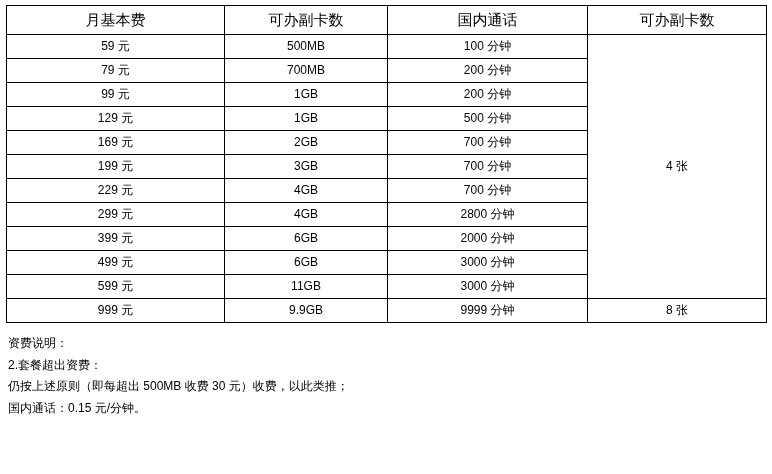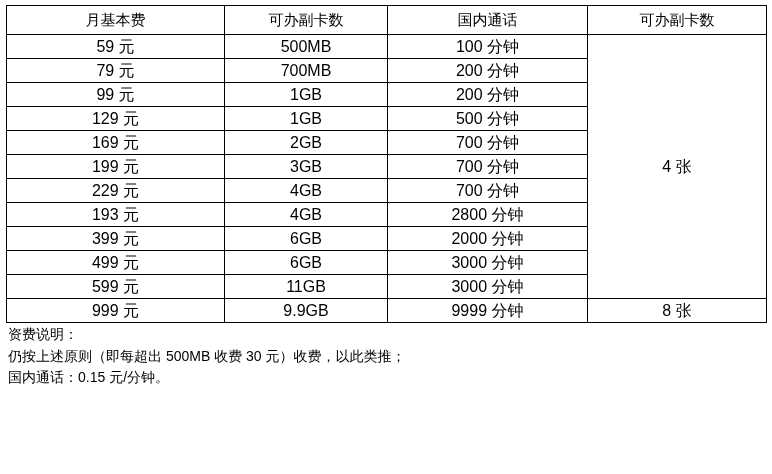--- a/index.html
+++ b/index.html
@@ -25,38 +25,38 @@
     border-collapse: collapse;
     width: 760px;
     table-layout: fixed;
   }
   table.tariff th,
   table.tariff td {
     border: 1px solid #000000;
     text-align: center;
     vertical-align: middle;
     font-weight: normal;
-    font-size: 16px;
+    font-size: 12px;
     height: 23px;
     line-height: 23px;
     padding: 0;
   }
   table.tariff th {
     font-size: 15px;
     height: 28px;
     line-height: 28px;
   }
   col.c1 { width: 218px; }
   col.c2 { width: 163px; }
   col.c3 { width: 200px; }
   col.c4 { width: 179px; }
 
   .notes {
-    margin-top: 1px;
-    font-size: 14px;
+    margin-top: 10px;
+    font-size: 12px;
     line-height: 21.5px;
     padding-left: 2px;
   }
   .notes div {
     white-space: nowrap;
   }
   .notes .indent {
     padding-left: 0px;
   }
 </style>
@@ -111,21 +111,21 @@
         <td>199 元</td>
         <td>3GB</td>
         <td>700 分钟</td>
       </tr>
       <tr>
         <td>229 元</td>
         <td>4GB</td>
         <td>700 分钟</td>
       </tr>
       <tr>
-        <td>193 元</td>
+        <td>299 元</td>
         <td>4GB</td>
         <td>2800 分钟</td>
       </tr>
       <tr>
         <td>399 元</td>
         <td>6GB</td>
         <td>2000 分钟</td>
       </tr>
       <tr>
         <td>499 元</td>
@@ -141,17 +141,18 @@
         <td>999 元</td>
         <td>9.9GB</td>
         <td>9999 分钟</td>
         <td>8 张</td>
       </tr>
     </tbody>
   </table>
 
   <div class="notes">
     <div>资费说明：</div>
+    <div>2.套餐超出资费：</div>
     <div class="indent">仍按上述原则（即每超出 500MB 收费 30 元）收费，以此类推；</div>
     <div class="indent">国内通话：0.15 元/分钟。</div>
   </div>
 
 </div>
 
 </body></html>

